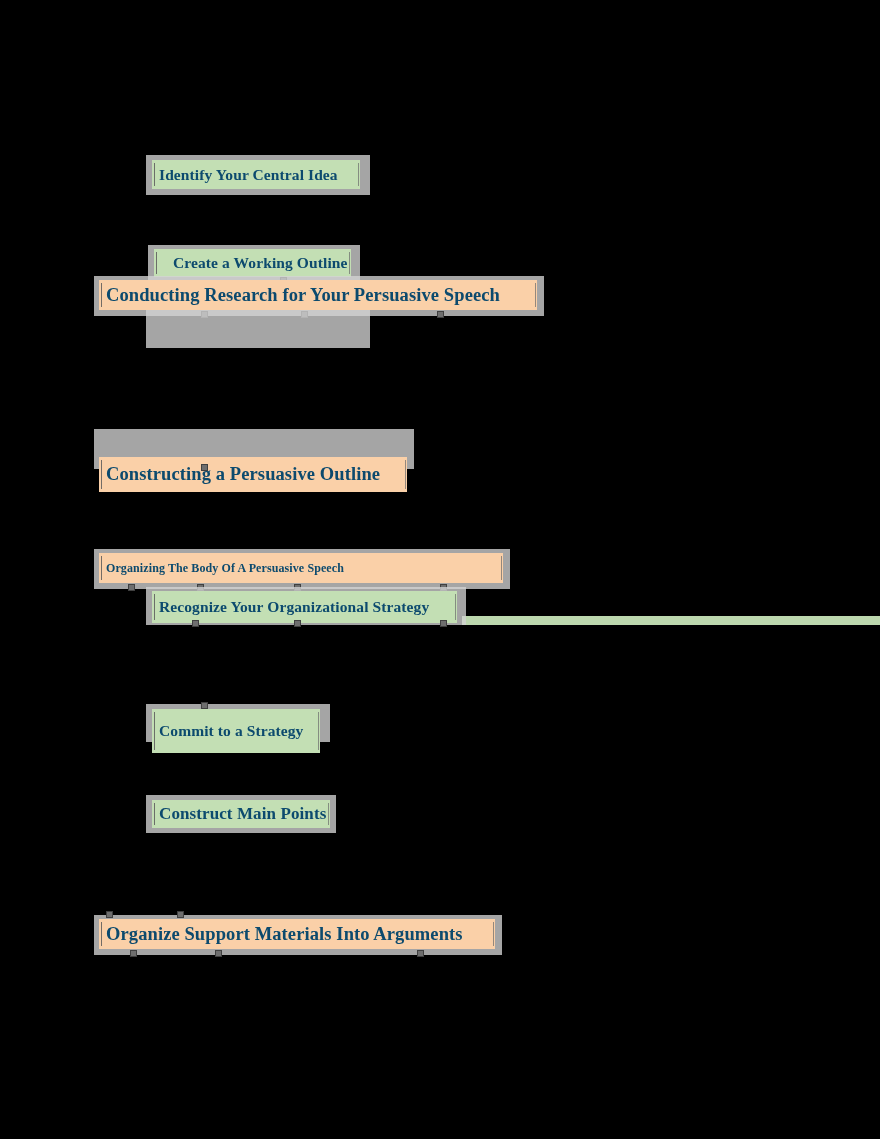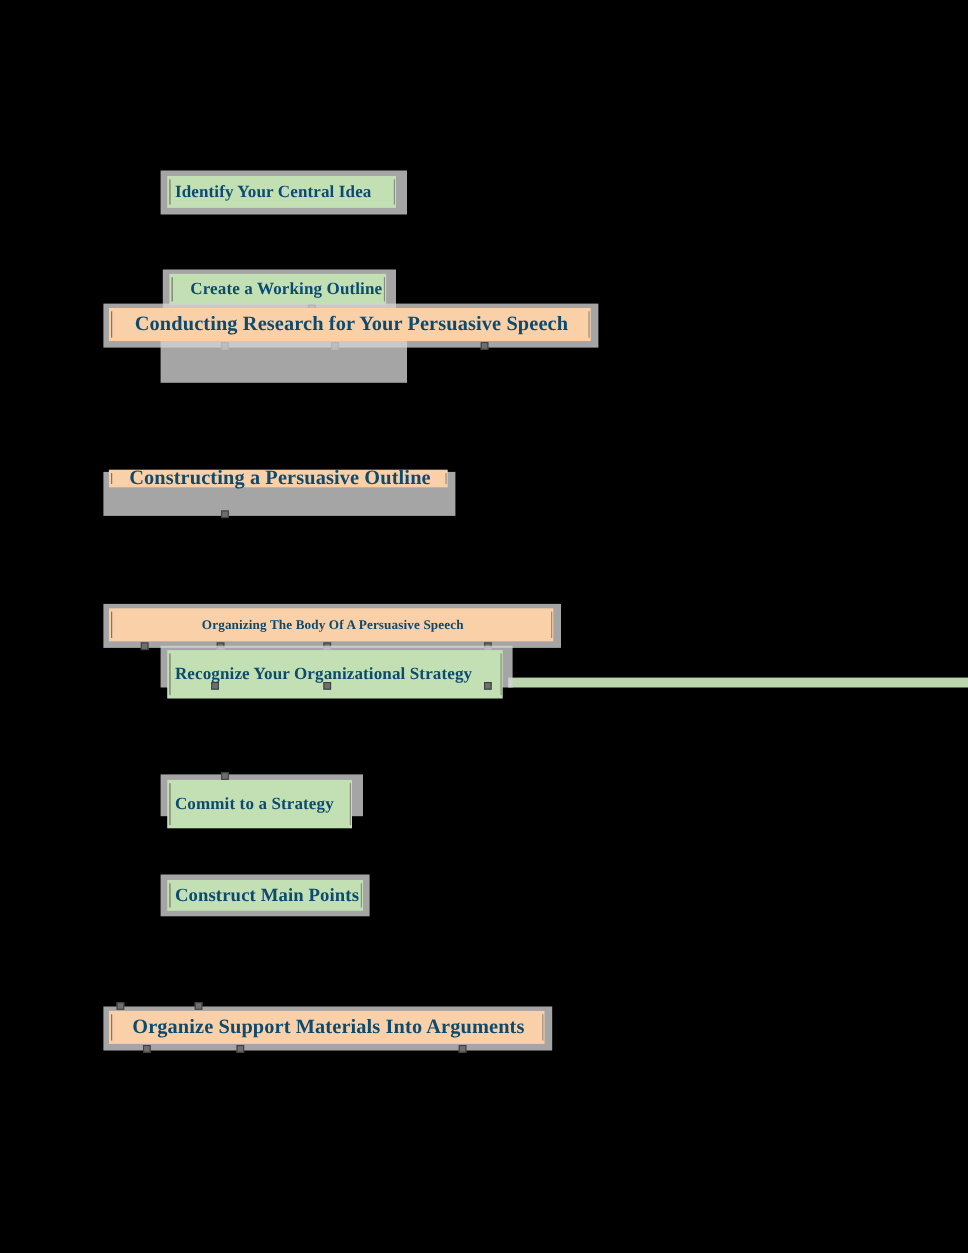--- a/index.html
+++ b/index.html
@@ -40,21 +40,20 @@
     font-weight: bold;
     letter-spacing: 0.1px;
     padding: 0 4px;
     box-sizing: border-box;
   }
   .tb-green {
     background: #c3dfb4;
   }
   .tb-orange {
     background: #fad0a8;
-    justify-content: center;
   }
 
   
   .caret {
     position: absolute;
     left: 2px;
     top: 3px;
     bottom: 3px;
     width: 1px;
     background: #5a5a5a;
@@ -110,38 +109,38 @@
     <div class="textbox tb-orange" style="left: 99px; top: 280px; min-width: 438px; height: 30px; font-size: 18.5px;">
       <span class="caret"></span>
       <span style="padding-left: 3px;">Conducting Research for Your Persuasive Speech</span>
       <span class="caret-r"></span>
     </div>
     <div class="handle" style="left: 201px; top: 311px;"></div>
     <div class="handle" style="left: 301px; top: 311px;"></div>
     <div class="handle" style="left: 437px; top: 311px;"></div>
     <div class="halo" style="left: 146px; top: 310px; width: 224px; height: 38px;"></div>
     <div class="halo" style="left: 94px; top: 429px; width: 320px; height: 40px;"></div>
-    <div class="textbox tb-orange" style="left: 99px; top: 427px; min-width: 308px; height: 16px; font-size: 18.5px;">
+    <div class="textbox tb-orange" style="left: 99px; top: 457px; min-width: 308px; height: 35px; font-size: 18.5px;">
       <span class="caret"></span>
       <span style="padding-left: 3px;">Constructing a Persuasive Outline</span>
       <span class="caret-r"></span>
     </div>
     <div class="handle" style="left: 201px; top: 464px;"></div>
     <div class="halo" style="left: 94px; top: 549px; width: 416px; height: 40px;"></div>
     <div class="textbox tb-orange" style="left: 99px; top: 553px; min-width: 404px; height: 30px; font-size: 12px;">
       <span class="caret"></span>
       <span style="padding-left: 3px;">Organizing The Body Of A Persuasive Speech</span>
       <span class="caret-r"></span>
     </div>
     <div class="handle" style="left: 128px; top: 584px;"></div>
     <div class="handle" style="left: 197px; top: 584px;"></div>
     <div class="handle" style="left: 294px; top: 584px;"></div>
     <div class="handle" style="left: 440px; top: 584px;"></div>
     <div class="halo" style="left: 146px; top: 587px; width: 320px; height: 38px;"></div>
-    <div class="textbox tb-green" style="left: 152px; top: 591px; min-width: 305px; height: 44px; font-size: 15.5px;">
+    <div class="textbox tb-green" style="left: 152px; top: 591px; min-width: 305px; height: 32px; font-size: 15.5px;">
       <span class="caret"></span>
       <span style="padding-left: 3px;">Recognize Your Organizational Strategy</span>
       <span class="caret-r"></span>
     </div>
     <div class="handle" style="left: 192px; top: 620px;"></div>
     <div class="handle" style="left: 294px; top: 620px;"></div>
     <div class="handle" style="left: 440px; top: 620px;"></div>
     <div class="halo" style="left: 146px; top: 704px; width: 184px; height: 38px;"></div>
     <div class="textbox tb-green" style="left: 152px; top: 709px; min-width: 168px; height: 44px; font-size: 15.5px;">
       <span class="caret"></span>

